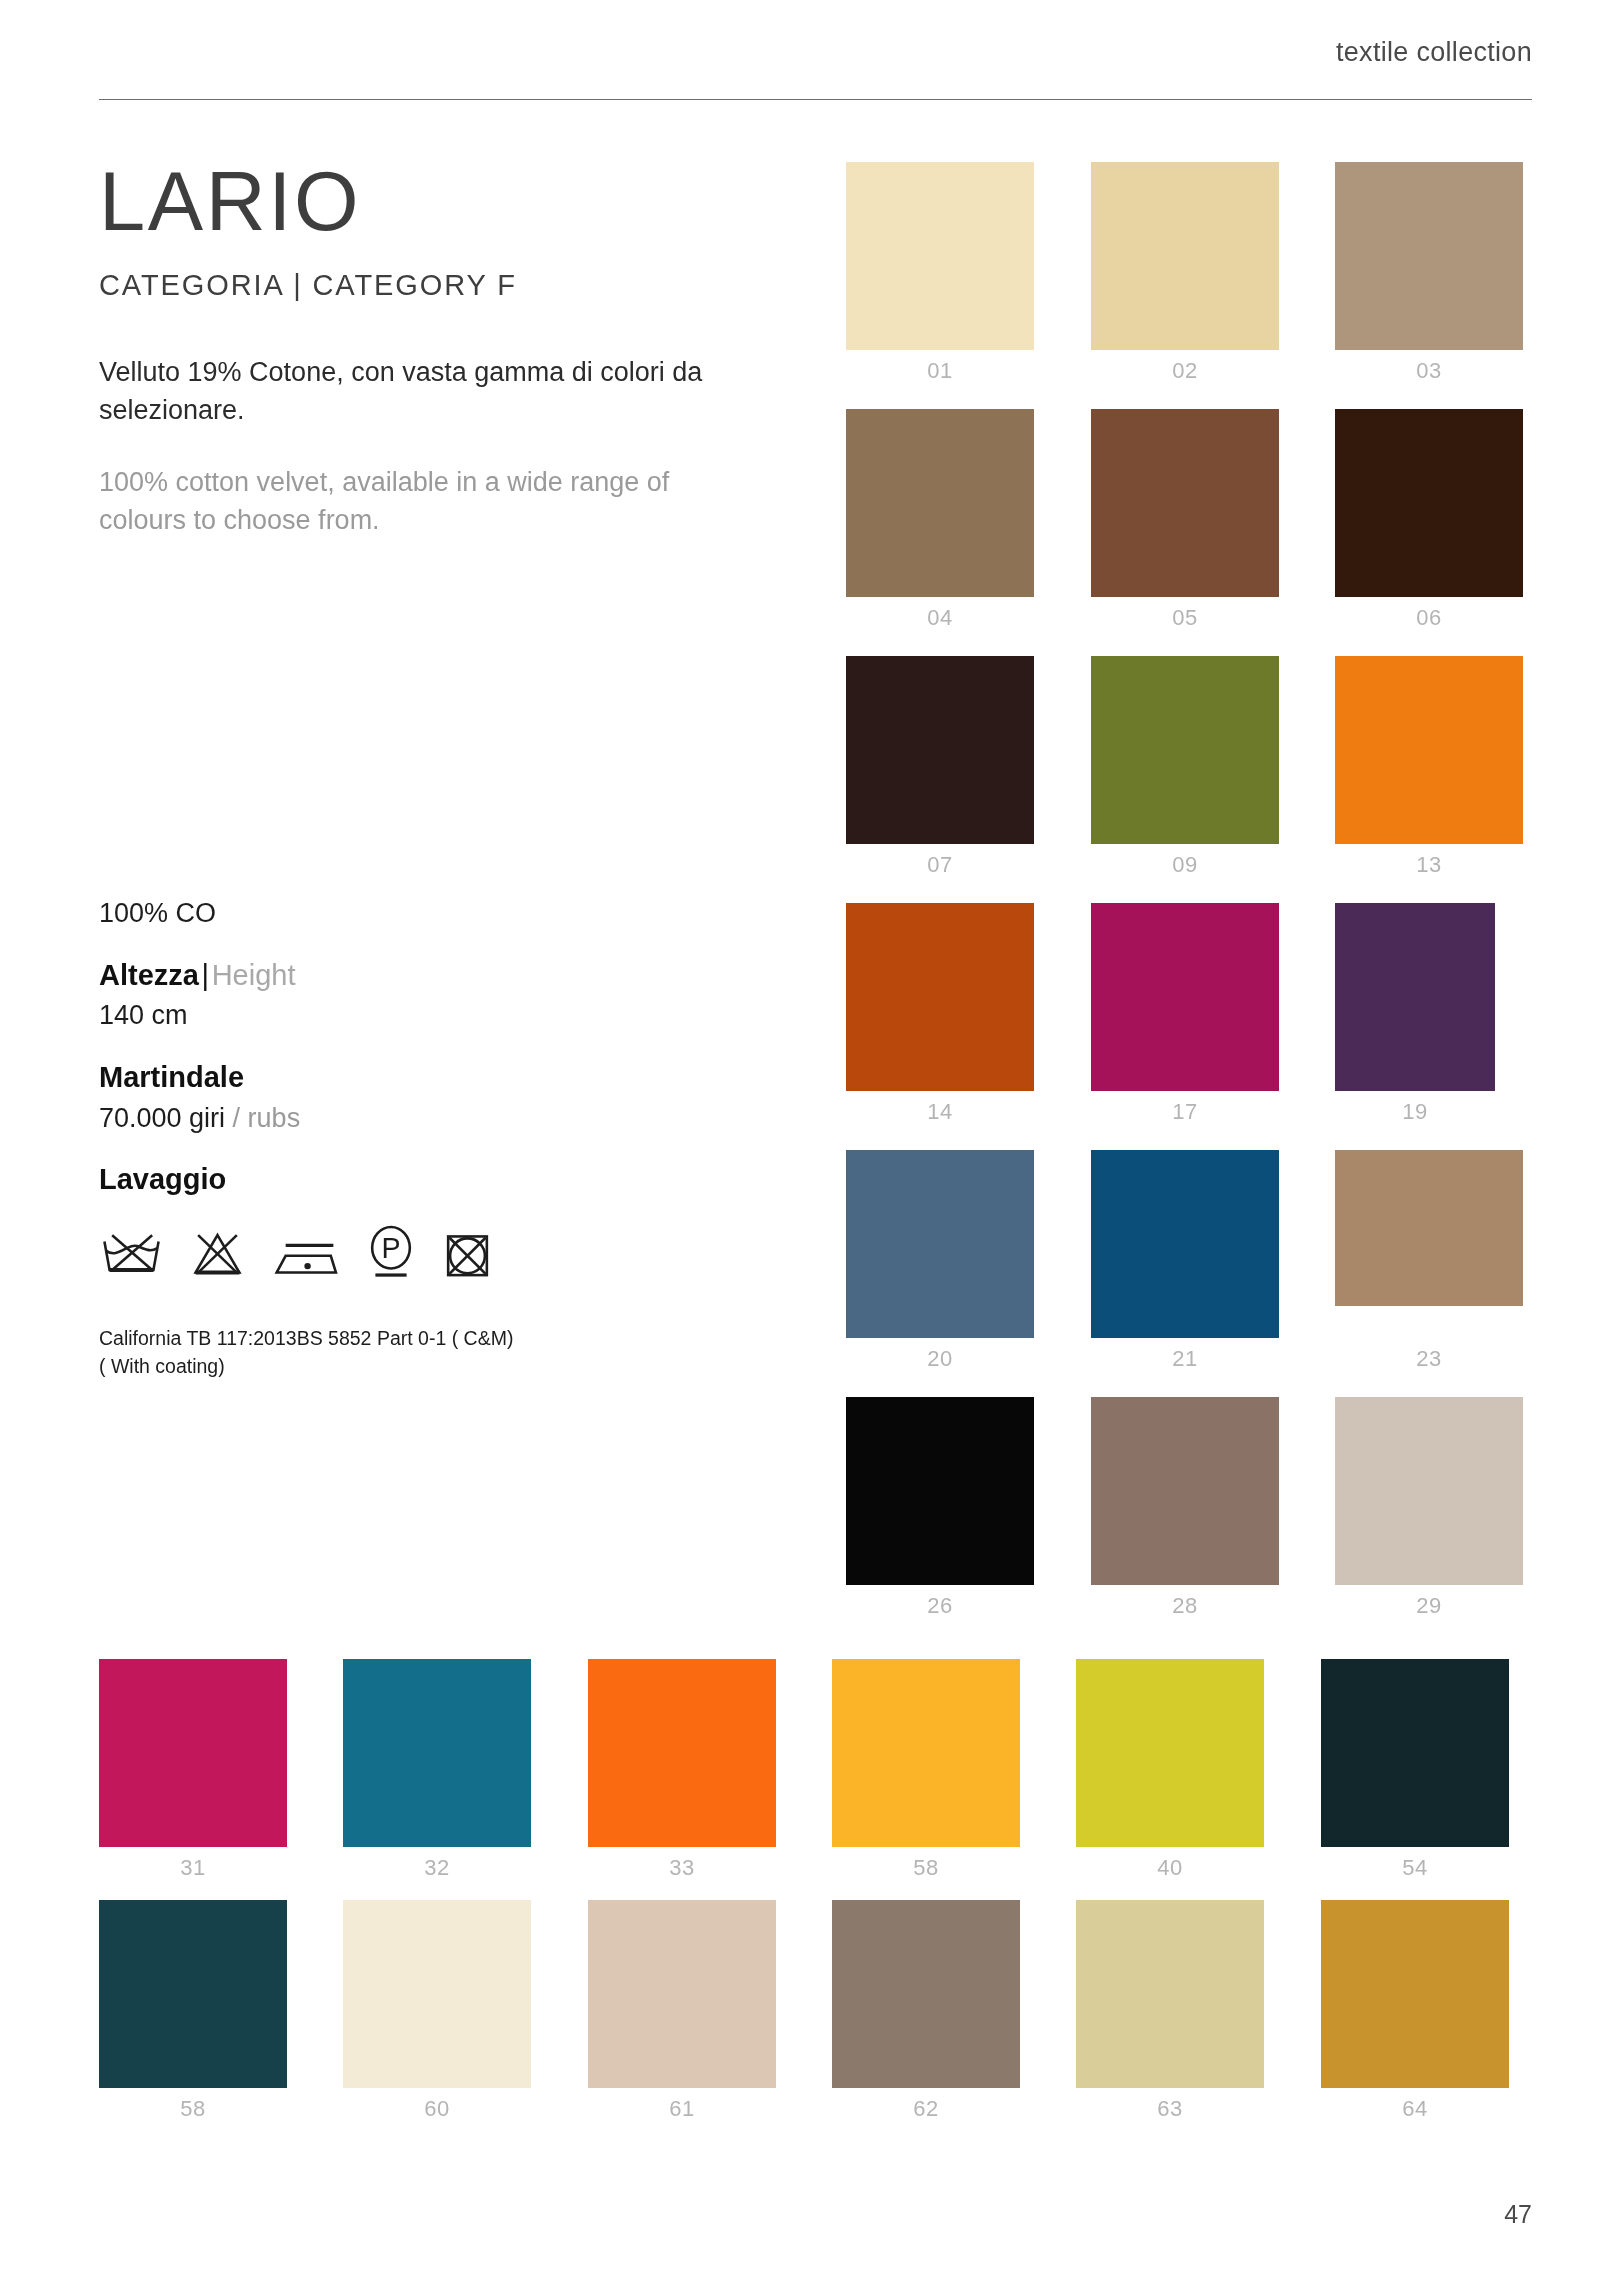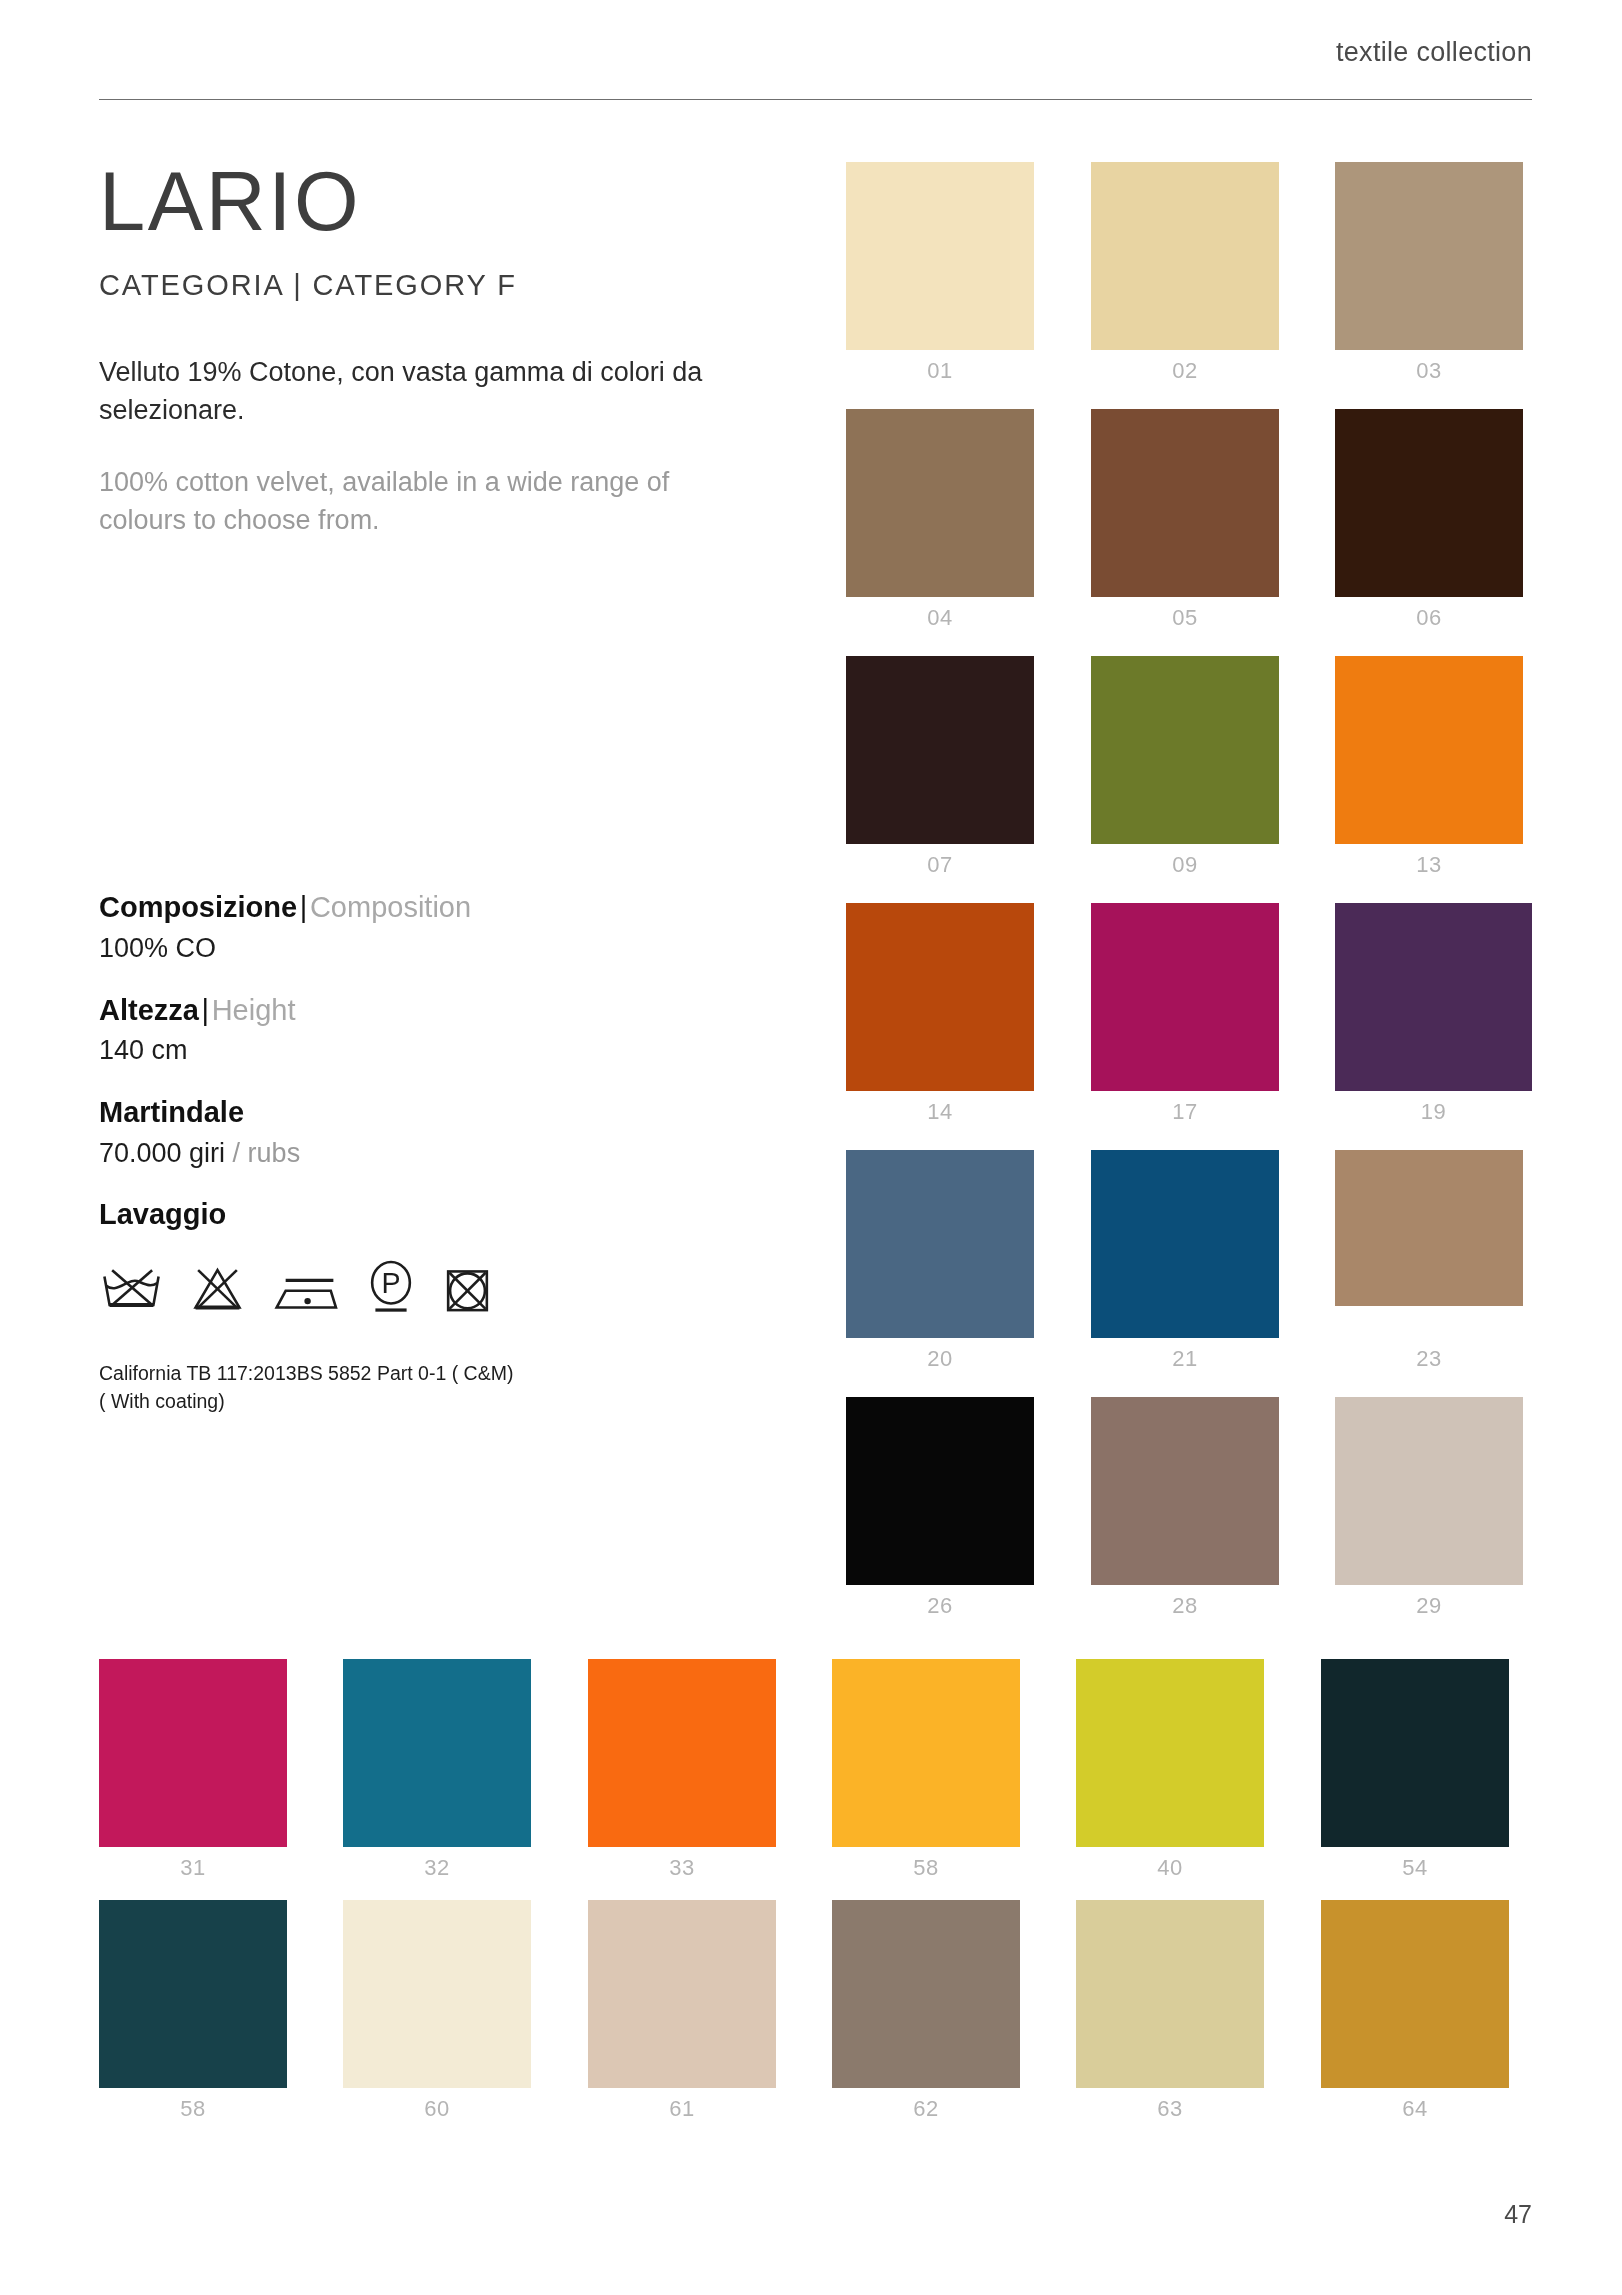--- a/index.html
+++ b/index.html
@@ -185,23 +185,20 @@
     </div>
 
     <div class="desc-it">Velluto 19% Cotone, con vasta gamma di colori da selezionare.</div>
 
     <div class="desc-en">100% cotton velvet, available in a wide range of colours to choose from.</div>
   </div>
 
   <div class="specs">
 
     <div class="spec-group">
-      <div class="spec-head">
-        <span>Composizione</span><span class="sep">|</span><span class="en">Composition</span>
-      </div>
       <div class="spec-value">100% CO</div>
     </div>
 
     <div class="spec-group">
       <div class="spec-head">
         <span>Altezza</span><span class="sep">|</span><span class="en">Height</span>
       </div>
       <div class="spec-value">140 cm</div>
     </div>
 
@@ -302,21 +299,21 @@
         <div class="swatch-label" style="top: 196px;">13</div>
       </div>
       <div class="swatch" style="left: 846px; top: 903px; width: 188px; height: 188px;">
         <div class="swatch-chip" style="background: rgb(184, 72, 12);"></div>
         <div class="swatch-label" style="top: 196px;">14</div>
       </div>
       <div class="swatch" style="left: 1091px; top: 903px; width: 188px; height: 188px;">
         <div class="swatch-chip" style="background: rgb(166, 18, 90);"></div>
         <div class="swatch-label" style="top: 196px;">17</div>
       </div>
-      <div class="swatch" style="left: 1335px; top: 903px; width: 197px; height: 188px;">
+      <div class="swatch" style="left: 1335px; top: 903px; width: 160px; height: 188px;">
         <div class="swatch-chip" style="background: rgb(75, 42, 87);"></div>
         <div class="swatch-label" style="top: 196px;">19</div>
       </div>
       <div class="swatch" style="left: 846px; top: 1150px; width: 188px; height: 188px;">
         <div class="swatch-chip" style="background: rgb(74, 103, 131);"></div>
         <div class="swatch-label" style="top: 196px;">20</div>
       </div>
       <div class="swatch" style="left: 1091px; top: 1150px; width: 188px; height: 188px;">
         <div class="swatch-chip" style="background: rgb(11, 78, 121);"></div>
         <div class="swatch-label" style="top: 196px;">21</div>

